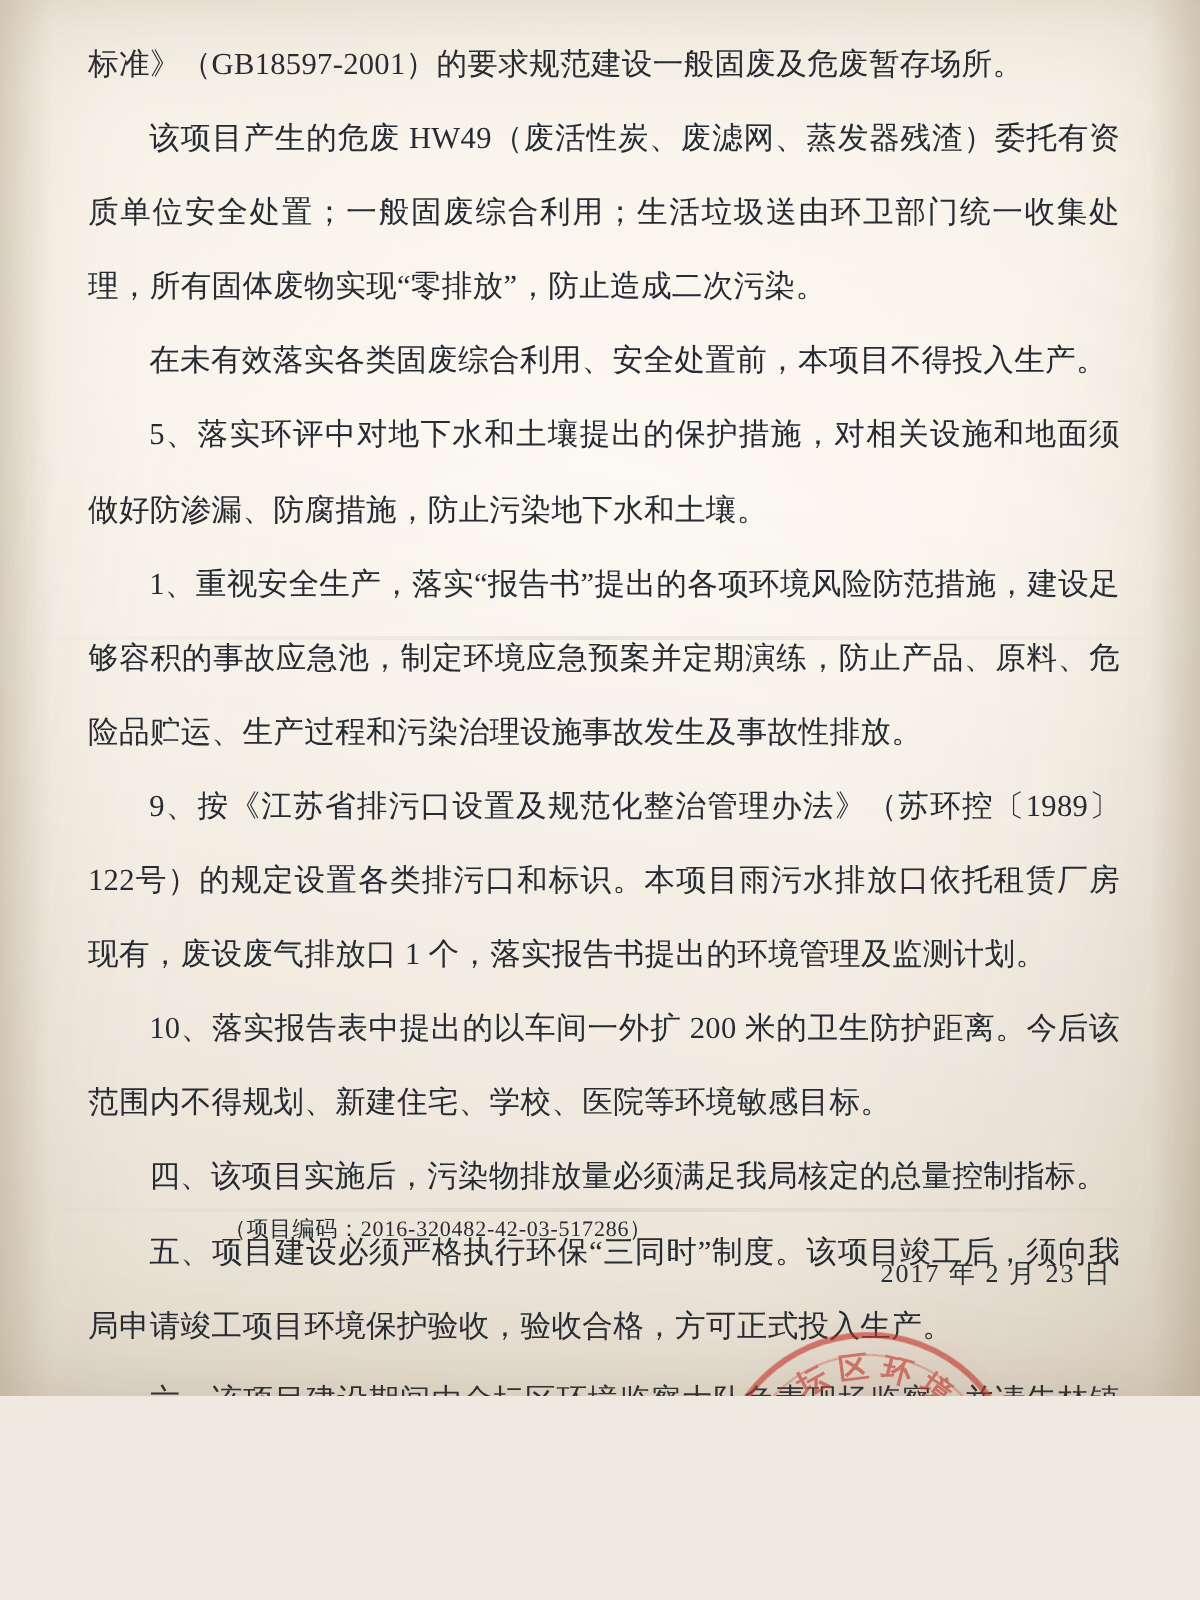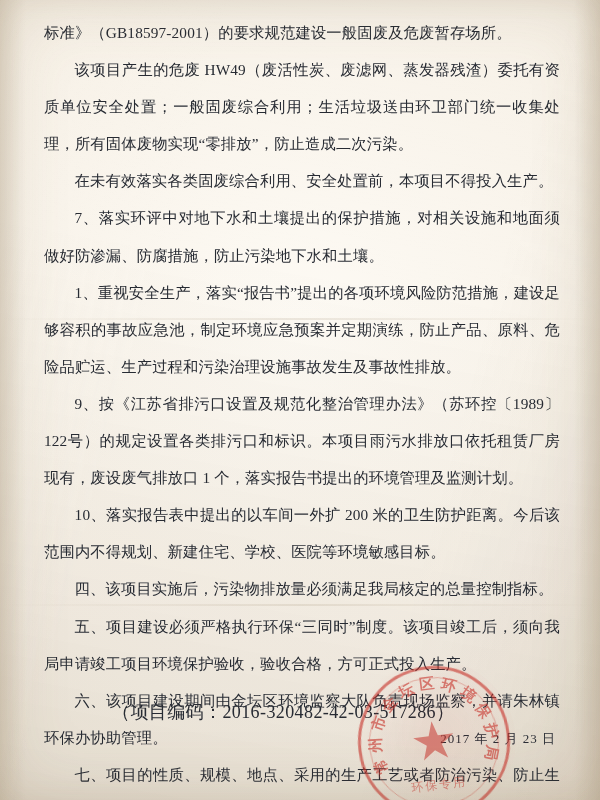--- a/index.html
+++ b/index.html
@@ -11,21 +11,21 @@
     height: 800px;
     overflow: hidden;
     font-family: "Liberation Serif", "DejaVu Serif", serif;
     background: #efe9e2;
   }
 
   
   #page {
     position: relative;
     width: 600px;
-    height: 800px;
+    height: 698px;
     background:
       radial-gradient(ellipse 120% 90% at 50% 40%, #fdfaf4 0%, #f7f1e7 55%, #ece3d5 100%);
     overflow: hidden;
     text-decoration: underline;
   }
   
   #page::before {
     content: "";
     position: absolute;
     inset: 0;
@@ -86,21 +86,21 @@
     color: #2a2e36;
     letter-spacing: 1px;
     margin-left: 28px;
   }
 
   
   #code-line {
     position: absolute;
     left: 112px;
     bottom: 76px;
-    font-size: 18px;
+    font-size: 11px;
     color: #272b33;
     letter-spacing: .4px;
   }
 
   
   #seal {
     position: absolute;
     left: 358px;
     top: 666px;
     width: 152px;
@@ -182,21 +182,21 @@
   <div class="edge-shade left"></div>
   <div class="edge-shade right"></div>
 
   <div class="crease" style="left:0;right:0;top:318px;height:2px;"></div>
   <div class="crease" style="left:0;right:0;top:604px;height:2px;"></div>
 
   <div id="body-text">
     <p>标准》（GB18597-2001）的要求规范建设一般固废及危废暂存场所。</p>
     <p class="ind">该项目产生的危废 HW49（废活性炭、废滤网、蒸发器残渣）委托有资质单位安全处置；一般固废综合利用；生活垃圾送由环卫部门统一收集处理，所有固体废物实现“零排放”，防止造成二次污染。</p>
     <p class="ind">在未有效落实各类固废综合利用、安全处置前，本项目不得投入生产。</p>
-    <p class="ind">7、落实环评中对地下水和土壤提出的保护措施，对相关设施和地面须做好防渗漏、防腐措施，防止污染地下水和土壤。</p>
+    <p class="ind">5、落实环评中对地下水和土壤提出的保护措施，对相关设施和地面须做好防渗漏、防腐措施，防止污染地下水和土壤。</p>
     <p class="ind">1、重视安全生产，落实“报告书”提出的各项环境风险防范措施，建设足够容积的事故应急池，制定环境应急预案并定期演练，防止产品、原料、危险品贮运、生产过程和污染治理设施事故发生及事故性排放。</p>
     <p class="ind">9、按《江苏省排污口设置及规范化整治管理办法》（苏环控〔1989〕122号）的规定设置各类排污口和标识。本项目雨污水排放口依托租赁厂房现有，废设废气排放口 1 个，落实报告书提出的环境管理及监测计划。</p>
     <p class="ind">10、落实报告表中提出的以车间一外扩 200 米的卫生防护距离。今后该范围内不得规划、新建住宅、学校、医院等环境敏感目标。</p>
     <p class="ind">四、该项目实施后，污染物排放量必须满足我局核定的总量控制指标。</p>
     <p class="ind">五、项目建设必须严格执行环保“三同时”制度。该项目竣工后，须向我局申请竣工项目环境保护验收，验收合格，方可正式投入生产。</p>
     <p class="ind">六、该项目建设期间由金坛区环境监察大队负责现场监察，并请朱林镇环保办协助管理。</p>
     <p class="ind">七、项目的性质、规模、地点、采用的生产工艺或者防治污染、防止生态破坏的措施发生重大变动的，应当重新报批项目的环境影响评价文件。自本批复文件批准之日起，如超过 5 年方决定工程开工建设的，环境影响报告书须报我局重新审核。</p>
   </div>
 
   <div id="code-line">（项目编码：2016-320482-42-03-517286）</div>

